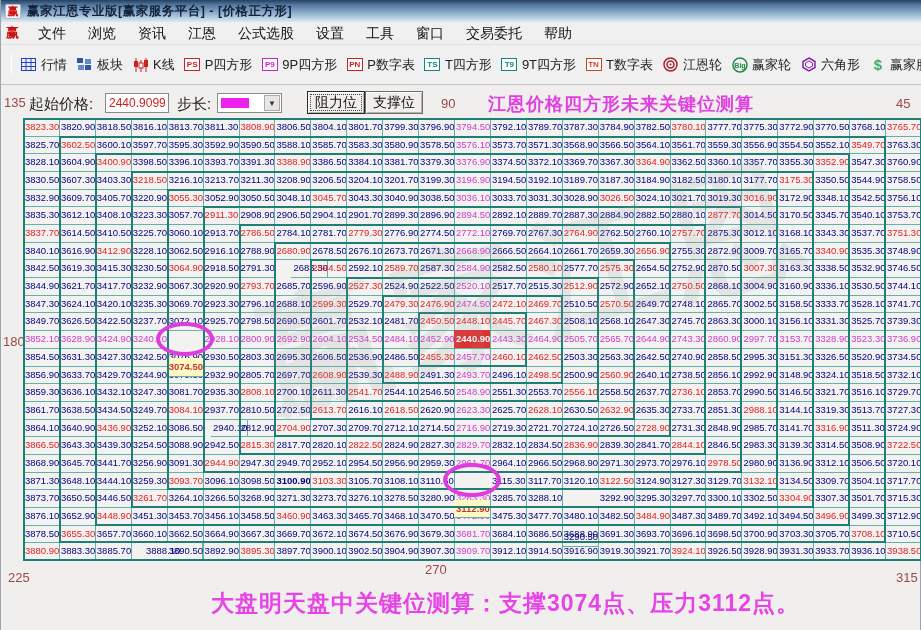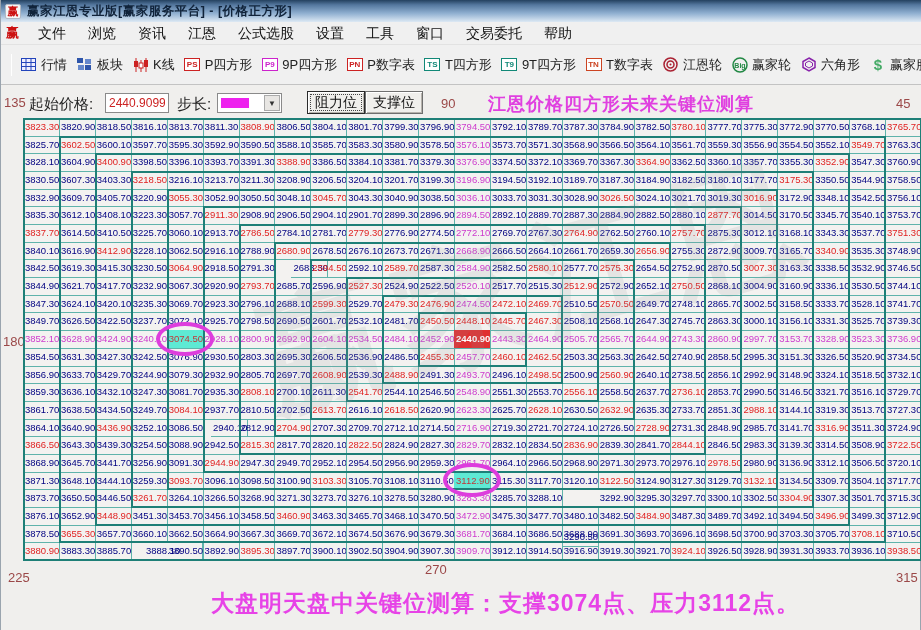--- a/index.html
+++ b/index.html
@@ -47,21 +47,21 @@
   .btn.focused { outline:1px dotted #444; outline-offset:-4px; border:1px solid #2a2a2a; }
   .heading { position:absolute; left:487px; top:7px; font-size:18px; font-weight:bold; color:#e040e0; letter-spacing:1px; }
 
   
   #grid { position:absolute; left:22px; top:118px; width:898px; height:442px; background:#f3f2f0; }
   .cell { position:absolute; overflow:hidden; white-space:nowrap; font-size:9.5px; padding-left:2px;
     border-right:1px solid #5fb3ab; border-bottom:1px solid #5fb3ab; color:#000080; z-index:1; }
   .cell.red { color:#e02222; }
   .cell.magenta { color:#cd3bcd; }
   .cell.center { background:#e03030; color:#ffffff; font-weight:bold; z-index:2; }
-  .cell.hl { background:#5eead4; color:#c03838; font-weight:normal; z-index:2; }
+  .cell.hl { background:#fef9c3; color:#c03838; font-weight:bold; z-index:2;margin-top:28px; }
   .ring { position:absolute; border:2px solid #1e7f77; pointer-events:none; z-index:3; }
   .ellipse { position:absolute; width:58px; height:34px; border:4px solid #dd3ddd; border-radius:50%;
     pointer-events:none; z-index:6; }
   .wm-logo { position:absolute; left:250px; top:200px; font-size:130px; font-weight:bold; color:#8d939b;
     opacity:0.14; transform:rotate(-16deg); letter-spacing:12px; pointer-events:none; z-index:4; white-space:nowrap; }
   .wm-qq { position:absolute; left:366px; top:463px; font-size:27px; color:#9f9f9f; opacity:0.5;
     letter-spacing:1px; pointer-events:none; z-index:4; }
 
   
   .footer-text { position:absolute; left:210px; top:588px; font-size:23px; font-weight:bold; color:#e743e7; letter-spacing:1px; }
@@ -718,21 +718,21 @@
       <div class="cell" style="left: 790.24px; top: 335.92px; width: 36.92px; height: 18.68px; line-height: 18.68px;">3312.10</div>
       <div class="cell" style="left: 826.16px; top: 335.92px; width: 36.92px; height: 18.68px; line-height: 18.68px;">3506.50</div>
       <div class="cell" style="left: 862.08px; top: 335.92px; width: 36.92px; height: 18.68px; line-height: 18.68px;">3720.10</div>
       <div class="cell" style="left: 0px; top: 353.6px; width: 36.92px; height: 18.68px; line-height: 18.68px;">3871.30</div>
       <div class="cell" style="left: 35.92px; top: 353.6px; width: 36.92px; height: 18.68px; line-height: 18.68px;">3648.10</div>
       <div class="cell" style="left: 71.84px; top: 353.6px; width: 36.92px; height: 18.68px; line-height: 18.68px;">3444.10</div>
       <div class="cell" style="left: 107.76px; top: 353.6px; width: 36.92px; height: 18.68px; line-height: 18.68px;">3259.30</div>
       <div class="cell red" style="left: 143.68px; top: 353.6px; width: 36.92px; height: 18.68px; line-height: 18.68px;">3093.70</div>
       <div class="cell" style="left: 179.6px; top: 353.6px; width: 36.92px; height: 18.68px; line-height: 18.68px;">3096.10</div>
       <div class="cell" style="left: 215.52px; top: 353.6px; width: 36.92px; height: 18.68px; line-height: 18.68px;">3098.50</div>
-      <div class="cell" style="left: 251.44px; top: 353.6px; width: 36.92px; height: 18.68px; line-height: 18.68px;">3100.90</div>
+      <div class="cell" style="left: 251.44px; top: 353.6px; width: 36.92px; height: 18.68px; line-height: 18.68px; font-weight: bold;">3100.90</div>
       <div class="cell red" style="left: 287.36px; top: 353.6px; width: 36.92px; height: 18.68px; line-height: 18.68px;">3103.30</div>
       <div class="cell" style="left: 323.28px; top: 353.6px; width: 36.92px; height: 18.68px; line-height: 18.68px;">3105.70</div>
       <div class="cell" style="left: 359.2px; top: 353.6px; width: 36.92px; height: 18.68px; line-height: 18.68px;">3108.10</div>
       <div class="cell" style="left: 395.12px; top: 353.6px; width: 36.92px; height: 18.68px; line-height: 18.68px;">3110.50</div>
       <div class="cell hl" style="left: 431.04px; top: 353.6px; width: 36.92px; height: 18.68px; line-height: 18.68px;">3112.90</div>
       <div class="cell" style="left: 466.96px; top: 353.6px; width: 36.92px; height: 18.68px; line-height: 18.68px;">3115.30</div>
       <div class="cell" style="left: 502.88px; top: 353.6px; width: 36.92px; height: 18.68px; line-height: 18.68px;">3117.70</div>
       <div class="cell" style="left: 538.8px; top: 353.6px; width: 36.92px; height: 18.68px; line-height: 18.68px;">3120.10</div>
       <div class="cell red" style="left: 574.72px; top: 353.6px; width: 36.92px; height: 18.68px; line-height: 18.68px;">3122.50</div>
       <div class="cell" style="left: 610.64px; top: 353.6px; width: 36.92px; height: 18.68px; line-height: 18.68px;">3124.90</div>

